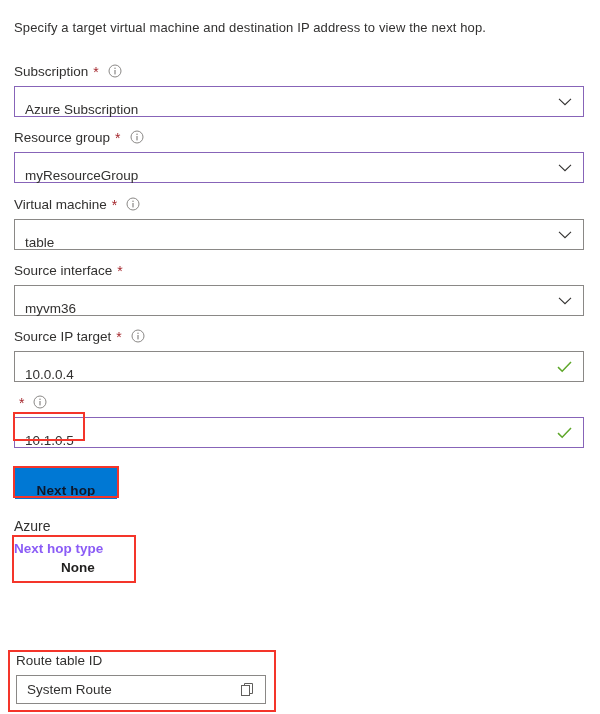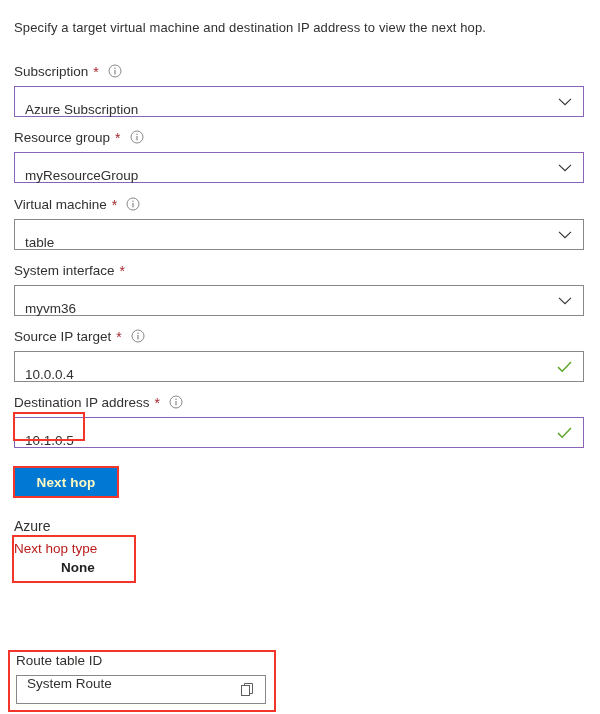--- a/index.html
+++ b/index.html
@@ -107,46 +107,47 @@
   }
   .control .check svg { display: block; }
 
   
   .nexthop-btn {
     position: absolute;
     left: 15px;
     top: 467px;
     box-sizing: border-box;
     width: 102px;
-    height: 30px;
+    height: 23px;
     background: #0078d4;
-    color: #fef9c3;
+    color: #0f172a;
     border: none;
     font-family: "Liberation Sans", sans-serif;
     font-size: 13.5px;
     font-weight: bold;
     letter-spacing: 0.01em;
     cursor: pointer;
-    padding: 8px;
+    padding: 16px;
   }
 
   
   .result-heading {
     position: absolute;
     left: 14px;
     top: 518px;
     font-size: 14px;
     color: #323130;
   }
   .res-block { position: absolute; left: 14px; }
   .res-label {
     font-size: 13.5px;
-    color: #b91c1c;
+    color: #8b5cf6;
     line-height: 19px;
     white-space: nowrap;
+    font-weight: bold;
   }
   .res-value {
     font-size: 13.5px;
     color: #201f1e;
     font-weight: bold;
     line-height: 19px;
     white-space: nowrap;
     padding-left: 47px;
   }
 
@@ -161,21 +162,21 @@
   .route-box {
     position: absolute;
     left: 16px;
     top: 675px;
     box-sizing: border-box;
     width: 250px;
     height: 29px;
     border: 1px solid #8a8886;
     background: #fff;
     display: flex;
-    align-items: flex-start;
+    align-items: center;
     padding-left: 10px;
   }
   .route-box .value {
     font-size: 13.5px;
     color: #323130;
   }
   .copy-btn {
     position: absolute;
     right: 8px;
     top: 50%;
@@ -269,21 +270,21 @@
       <span class="chevron">
         <svg width="14" height="9" viewBox="0 0 14 9">
             <path d="M1 1.4 L7 7.2 L13 1.4" fill="none" stroke="#323130" stroke-width="1.1"></path>
           </svg>
       </span>
     </div>
   </div>
 
   <div class="field" style="top:262px">
     <div class="field-label">
-      <span>System interface</span>
+      <span>Source interface</span>
       <span class="req-star">*</span>
     </div>
     <div class="control">
       <span class="value">myvm36</span>
       <span class="chevron">
         <svg width="14" height="9" viewBox="0 0 14 9">
             <path d="M1 1.4 L7 7.2 L13 1.4" fill="none" stroke="#323130" stroke-width="1.1"></path>
           </svg>
       </span>
     </div>
@@ -306,21 +307,20 @@
       <span class="check">
         <svg width="15" height="13" viewBox="0 0 15 13">
             <path d="M1 6.6 L5.2 10.8 L14 1.6" fill="none" stroke="#5ea72a" stroke-width="1.5"></path>
           </svg>
       </span>
     </div>
   </div>
 
   <div class="field" style="top:394px">
     <div class="field-label">
-      <span>Destination IP address</span>
       <span class="req-star">*</span>
       <span class="info-icon">
         <svg width="14" height="14" viewBox="0 0 14 14">
           <circle cx="7" cy="7" r="6" fill="none" stroke="#8a8886" stroke-width="1"></circle>
           <circle cx="7" cy="4.2" r="0.75" fill="#8a8886"></circle>
           <rect x="6.4" y="6" width="1.2" height="4.4" fill="#8a8886"></rect>
         </svg>
       </span>
     </div>
     <div class="control accent">

